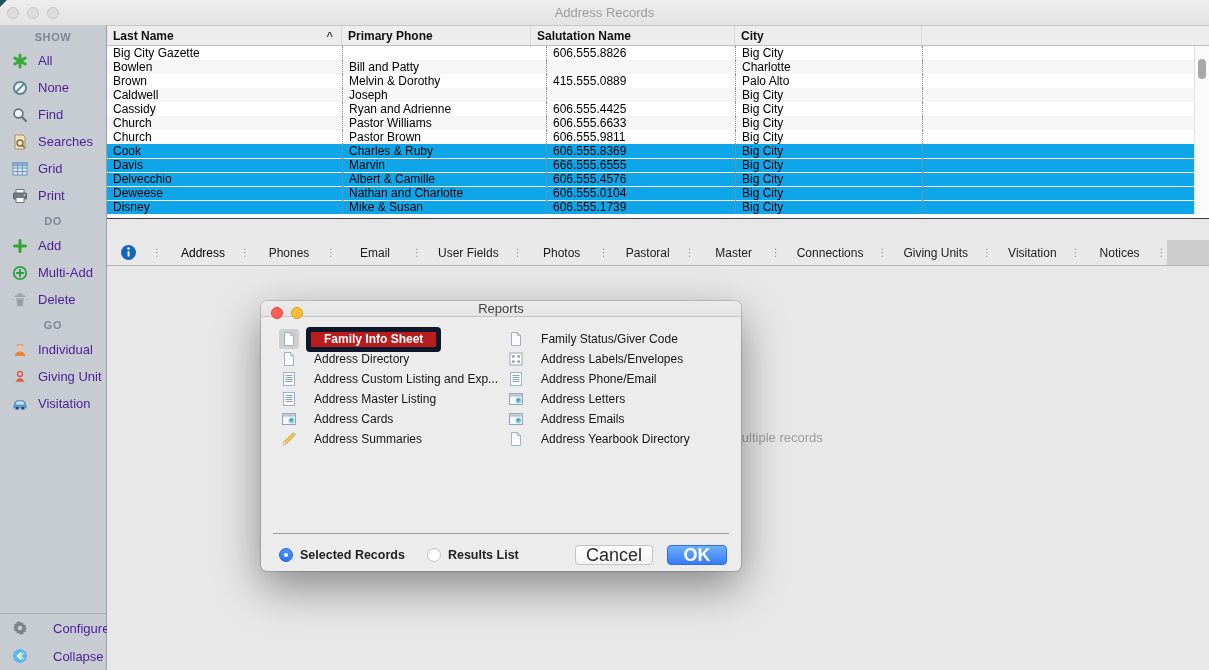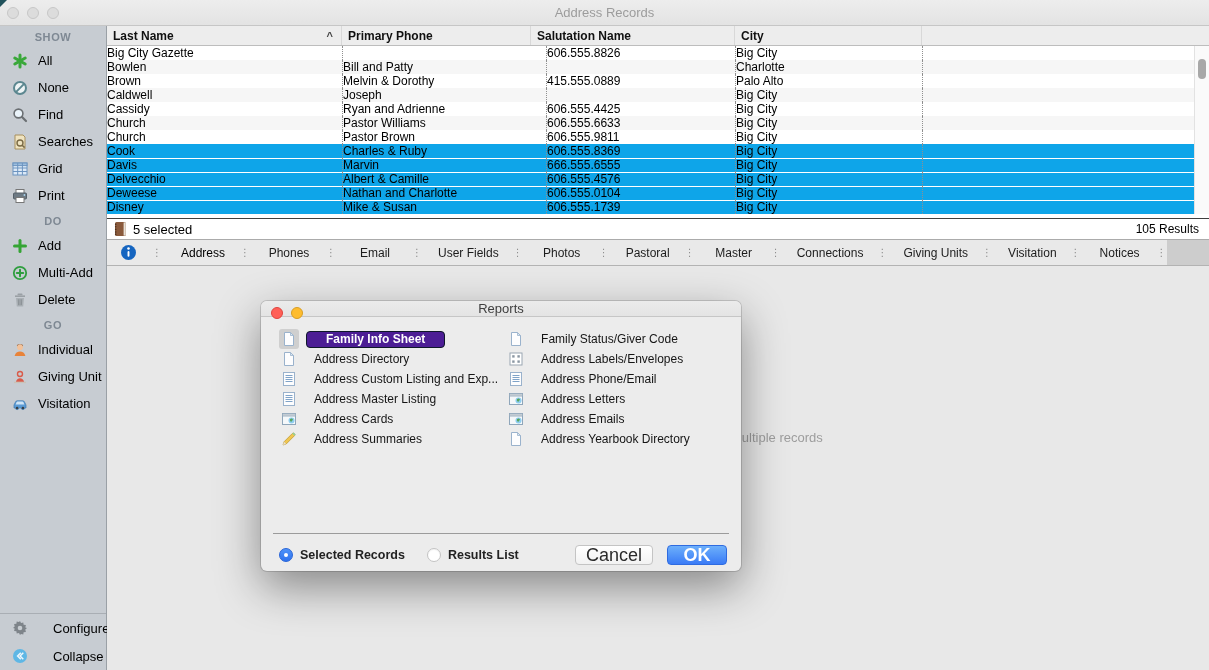--- a/index.html
+++ b/index.html
@@ -16,40 +16,40 @@
   .corner-fragment{position:absolute;top:0;left:0;width:0;height:0;
     border-top:7px solid #21525c;border-right:7px solid transparent;}
 
   
   .sidebar{position:absolute;top:26px;left:0;width:107px;bottom:0;background:#c7ccd2;
     border-right:1px solid #9aa0a6;box-sizing:border-box;}
   .sb-header{height:21px;display:flex;align-items:center;justify-content:center;
     font-size:11px;font-weight:bold;color:#7e8893;letter-spacing:.6px;}
   .sb-header.sec-do,.sb-header.sec-go{height:23px;}
   .sb-item{height:27px;display:flex;align-items:center;padding-left:11px;gap:9px;
-    font-size:13px;color:#000000;cursor:default;}
+    font-size:13px;color:#4c1d95;cursor:default;}
   .sb-item .icon{width:18px;height:18px;display:flex;align-items:center;justify-content:center;flex:0 0 18px;}
   .icon svg{display:block;}
   .sb-footer{position:absolute;left:0;right:0;bottom:0;}
   .sb-divider{border-top:1px solid #a9aeb4;}
   .sb-footer .sb-item{height:28px;gap:24px;}
 
   
   .table{position:absolute;left:107px;top:26px;width:1102px;height:193px;background:#fff;
     border-bottom:1px solid #3f3f3f;box-sizing:border-box;}
   .thead{display:flex;height:20px;background:#ededed;border-bottom:1px solid #bdbdbd;box-sizing:border-box;}
   .th{display:flex;align-items:center;padding:0 6px;font-size:12px;font-weight:bold;color:#111;
     box-sizing:border-box;border-right:1px solid #d8d8d8;white-space:nowrap;overflow:hidden;}
   .c0{width:235px;}.c1{width:204px;}.c2{width:189px;}.c3{width:187px;}.c4{flex:1;border-right:none;}
   .th-sort{margin-left:auto;font-size:11px;color:#444;padding-right:2px;}
   .row{display:flex;height:14px;background:#fff;}
   .row:nth-child(even){background:#f6f6f6;}
   .row.selected{background:#0ea5e9;}
   .row.selected + .row.selected{box-shadow:inset 0 1px 0 #fff;}
-  .cell{display:block;line-height:14px;font-size:12px;color:#000;
+  .cell{display:block;line-height:14px;font-size:12px;color:#000;padding-left:6px;
     white-space:nowrap;overflow:hidden;box-sizing:border-box;}
   .cell + .cell{border-left:1px dotted #8f8f8f;}
   .partial-row{height:4px;background:#fff;overflow:hidden;}
   .vscroll{position:absolute;top:20px;right:0;width:15px;bottom:4px;background:#fafafa;
     border-left:1px solid #e2e2e2;box-sizing:border-box;}
   .vthumb{position:absolute;top:13px;left:3px;width:8px;height:20px;border-radius:4px;background:#a8a8a8;}
 
   
   .statusbar{position:absolute;left:107px;top:219px;width:1102px;height:21px;background:#fff;
     border-bottom:1px solid #ababab;box-sizing:border-box;display:flex;align-items:center;padding:0 10px 0 6px;gap:6px;}
@@ -79,21 +79,21 @@
   .dlg-lights{position:absolute;left:10px;top:6px;display:flex;gap:8px;}
   .dlg-light{width:12px;height:12px;border-radius:50%;box-sizing:border-box;}
   .dlg-light.red{background:#ff5f57;border:1px solid #e0443e;}
   .dlg-light.yellow{background:#febc2e;border:1px solid #d89e24;}
   .report-cols{position:absolute;top:28px;left:18px;right:12px;display:flex;}
   .rcol{width:230px;display:flex;flex-direction:column;}
   .report-item{height:20px;display:flex;align-items:center;}
   .ricon{width:20px;height:20px;display:flex;align-items:center;justify-content:center;border-radius:3px;}
   .report-item.selected .ricon{background:#cfcfcf;}
   .rlabel{margin-left:7px;font-size:12px;color:#151515;padding:1px 8px 2px;border-radius:4px;white-space:nowrap;}
-  .report-item.selected .rlabel{background:#4c1d95;border:1px solid #0f172a;color:#fff;font-weight:bold;padding:0 19px 1px;}
+  .report-item.selected .rlabel{background:#b91c1c;border:5px solid #0f172a;color:#fff;font-weight:bold;padding:0 13px 1px;}
   .dlg-divider{position:absolute;left:12px;right:12px;top:232px;border-top:1px solid #9b9b9b;}
   .dlg-bottom{position:absolute;left:18px;right:14px;top:241px;height:26px;display:flex;align-items:center;}
   .radio{width:14px;height:14px;border-radius:50%;box-sizing:border-box;position:relative;flex:0 0 14px;}
   .radio.on{background:linear-gradient(#4f93f8,#2e72ee);border:1px solid #2764d8;}
   .radio.on::after{content:"";position:absolute;left:4px;top:4px;width:4px;height:4px;border-radius:50%;background:#fff;}
   .radio.off{background:#fff;border:1px solid #c3c3c3;box-shadow:inset 0 1px 1px rgba(0,0,0,.05);}
   .radio-label{font-size:12.5px;font-weight:600;color:#222;margin-left:7px;white-space:nowrap;}
   .radio-group2{margin-left:22px;display:flex;align-items:center;}
   .radio-group1{display:flex;align-items:center;}
   .btns{margin-left:auto;display:flex;gap:14px;}
@@ -388,37 +388,20 @@
     <span class="cell c3">Big City</span>
     <span class="cell c4"></span>
   </div>
       </div>
     <div class="partial-row"></div>
     <div class="vscroll">
       <div class="vthumb"></div>
     </div>
   </div>
 
-  <div class="statusbar">
-    <span class="icon">
-        <svg width="14" height="16" viewBox="0 0 14 16">
-          <rect x="2" y="1" width="11" height="14" rx="1.5" fill="#8a5a3c"></rect>
-          <rect x="10.6" y="1.4" width="2.2" height="13.2" fill="#e8e2d8"></rect>
-          <g fill="#4a2f1d">
-            <circle cx="2.7" cy="3.2" r=".8"></circle>
-            <circle cx="2.7" cy="5.8" r=".8"></circle>
-            <circle cx="2.7" cy="8.4" r=".8"></circle>
-            <circle cx="2.7" cy="11" r=".8"></circle>
-            <circle cx="2.7" cy="13.2" r=".8"></circle>
-          </g>
-        </svg>
-      </span>
-    <span class="status-left">5 selected</span>
-    <span class="status-right">105 Results</span>
-  </div>
 
   <div class="tabbar">
     <div class="tabs-strip">
       <div class="info-seg">
         <span class="icon">
             <svg width="17" height="17" viewBox="0 0 16 16">
               <circle cx="8" cy="8" r="7" fill="#1565c0"></circle>
               <rect x="7.1" y="6.7" width="1.8" height="5.2" rx=".9" fill="#fff"></rect>
               <circle cx="8" cy="4.3" r="1.2" fill="#fff"></circle>
             </svg>

